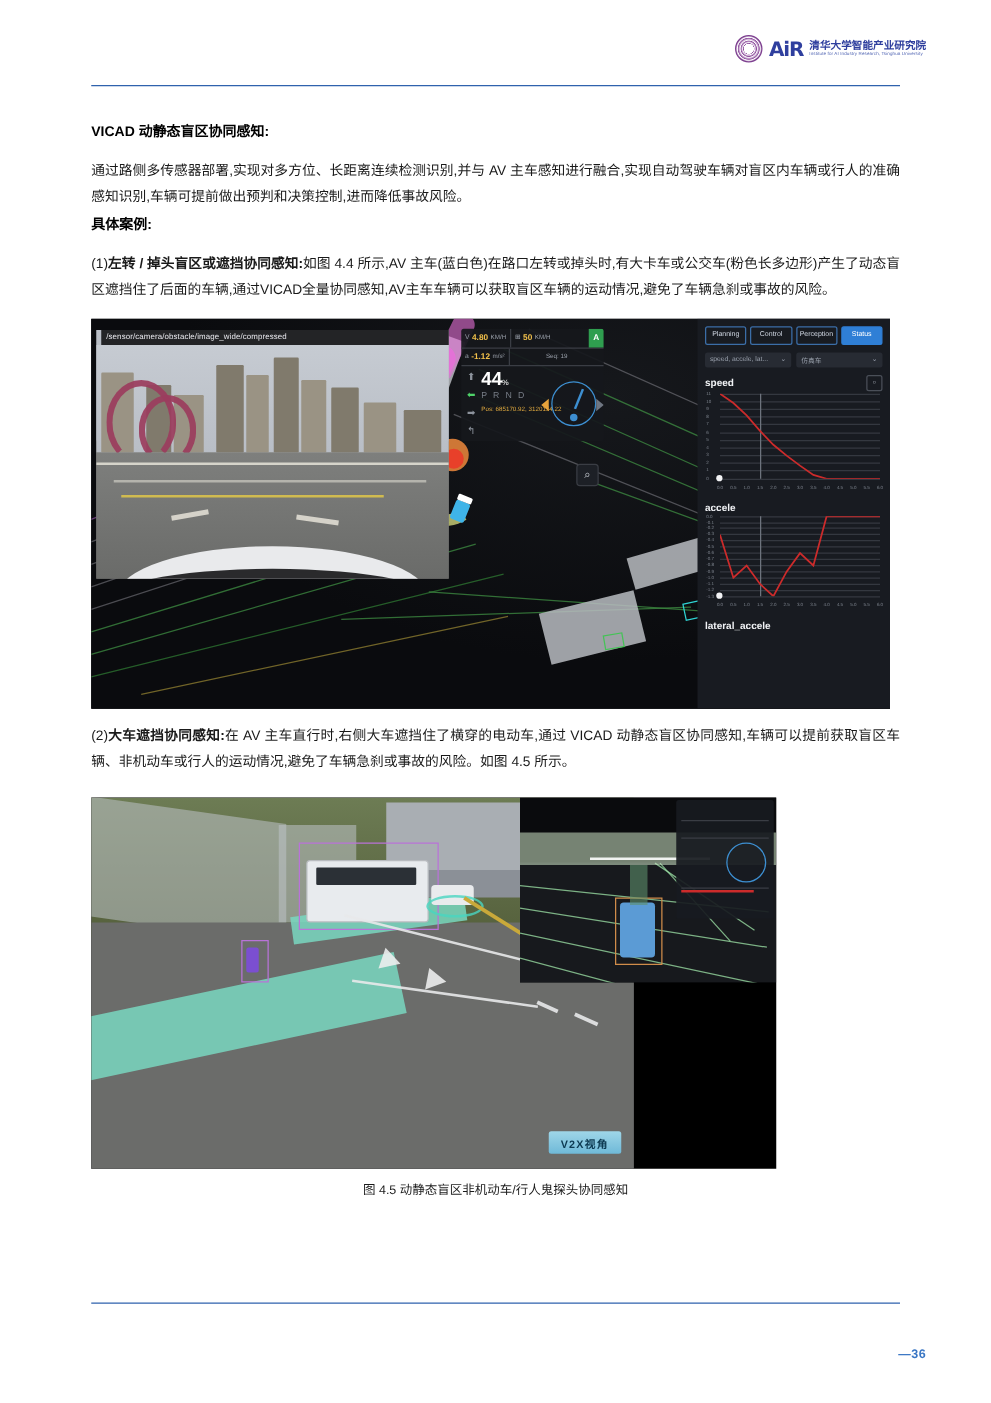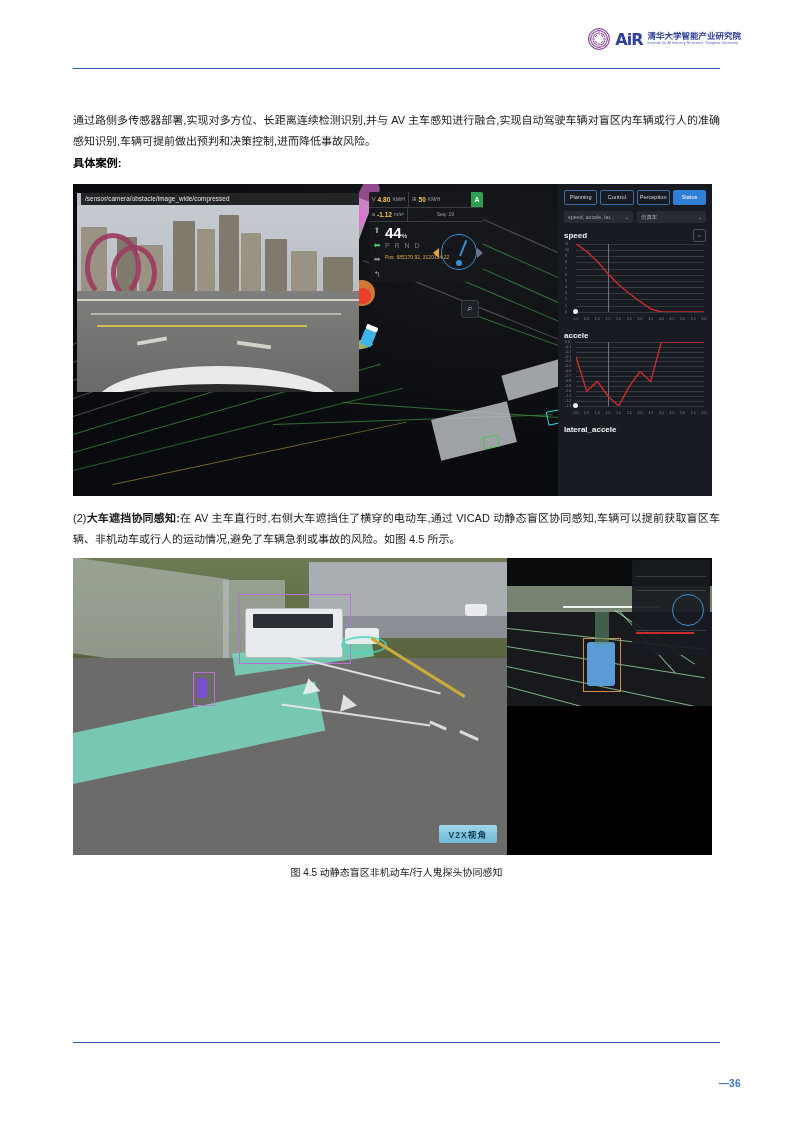--- a/index.html
+++ b/index.html
@@ -199,21 +199,21 @@
   .dv-grid{position:absolute;left:12px;right:2px;top:0;bottom:10px;}
   .dv-gl{position:absolute;left:0;right:0;height:1px;background:#343840;}
   .dv-vl{position:absolute;top:0;bottom:0;width:1px;background:#6d737d;}
   .dv-yl{position:absolute;left:0;font-size:3.6px;color:#7d838d;transform:translateY(-50%);}
   .dv-xl{position:absolute;bottom:0;font-size:3.6px;color:#7d838d;transform:translateX(-50%);}
   .dv-origin{position:absolute;left:9px;bottom:8px;width:5px;height:5px;border-radius:50%;background:#f2f3f5;}
   .dv-lbl-bot{font-size:8px;font-weight:bold;color:#f0f2f5;}
 
   
   .fig45{
-    position:relative;width:639px;height:297px;margin-top:8px;background:#000;overflow:hidden;
+    position:relative;width:548px;height:297px;margin-top:17px;background:#000;overflow:hidden;
   }
   .v2x{
     position:absolute;left:0;top:0;width:434px;height:297px;overflow:hidden;
     background:linear-gradient(#6d6e6c 0%,#6b6c6a 100%);
   }
   .tag{
     position:absolute;background:linear-gradient(#9fd6e8,#6fb9d8);color:#0d3a52;
     font-size:8.6px;font-weight:bold;padding:3px 10px;border-radius:2px;letter-spacing:1px;
   }
   .pc{position:absolute;right:0;top:0;width:205px;height:148px;background:#0a0b0d;overflow:hidden;}
@@ -268,25 +268,27 @@
           <span class="air-cn-bot">Institute for AI Industry Research, Tsinghua University</span>
         </span>
       </div>
 
     </div>
     <div class="header-rule"></div>
   </div>
 
   <div class="content">
 
+    <p class="h-bold">VICAD 动静态盲区协同感知:</p>
 
     <p class="para sp">通过路侧多传感器部署,实现对多方位、长距离连续检测识别,并与 AV 主车感知进行融合,实现自动驾驶车辆对盲区内车辆或行人的准确感知识别,车辆可提前做出预判和决策控制,进而降低事故风险。</p>
 
     <p class="h-bold">具体案例:</p>
 
+    <p class="para"><span>(1)</span><span class="bold">左转 / 掉头盲区或遮挡协同感知:</span><span>如图 4.4 所示,AV 主车(蓝白色)在路口左转或掉头时,有大卡车或公交车(粉色长多边形)产生了动态盲区遮挡住了后面的车辆,通过VICAD全量协同感知,AV主车车辆可以获取盲区车辆的运动情况,避免了车辆急刹或事故的风险。</span></p>
 
     <div class="fig44">
       <div class="lidar-bg"></div>
 
       <div class="lidar-lane g2" style="left:0;top:250px;width:300px;transform:rotate(-17deg);"></div>
       <div class="lidar-lane g2" style="left:0;top:268px;width:320px;transform:rotate(-16deg);"></div>
       <div class="lidar-lane" style="left:0;top:286px;width:340px;transform:rotate(-14deg);"></div>
       <div class="lidar-lane w" style="left:0;top:232px;width:290px;transform:rotate(-18deg);"></div>
       <div class="lidar-lane w" style="left:0;top:214px;width:280px;transform:rotate(-19deg);"></div>
       <div class="lidar-lane w" style="left:0;top:196px;width:270px;transform:rotate(-20deg);"></div>

